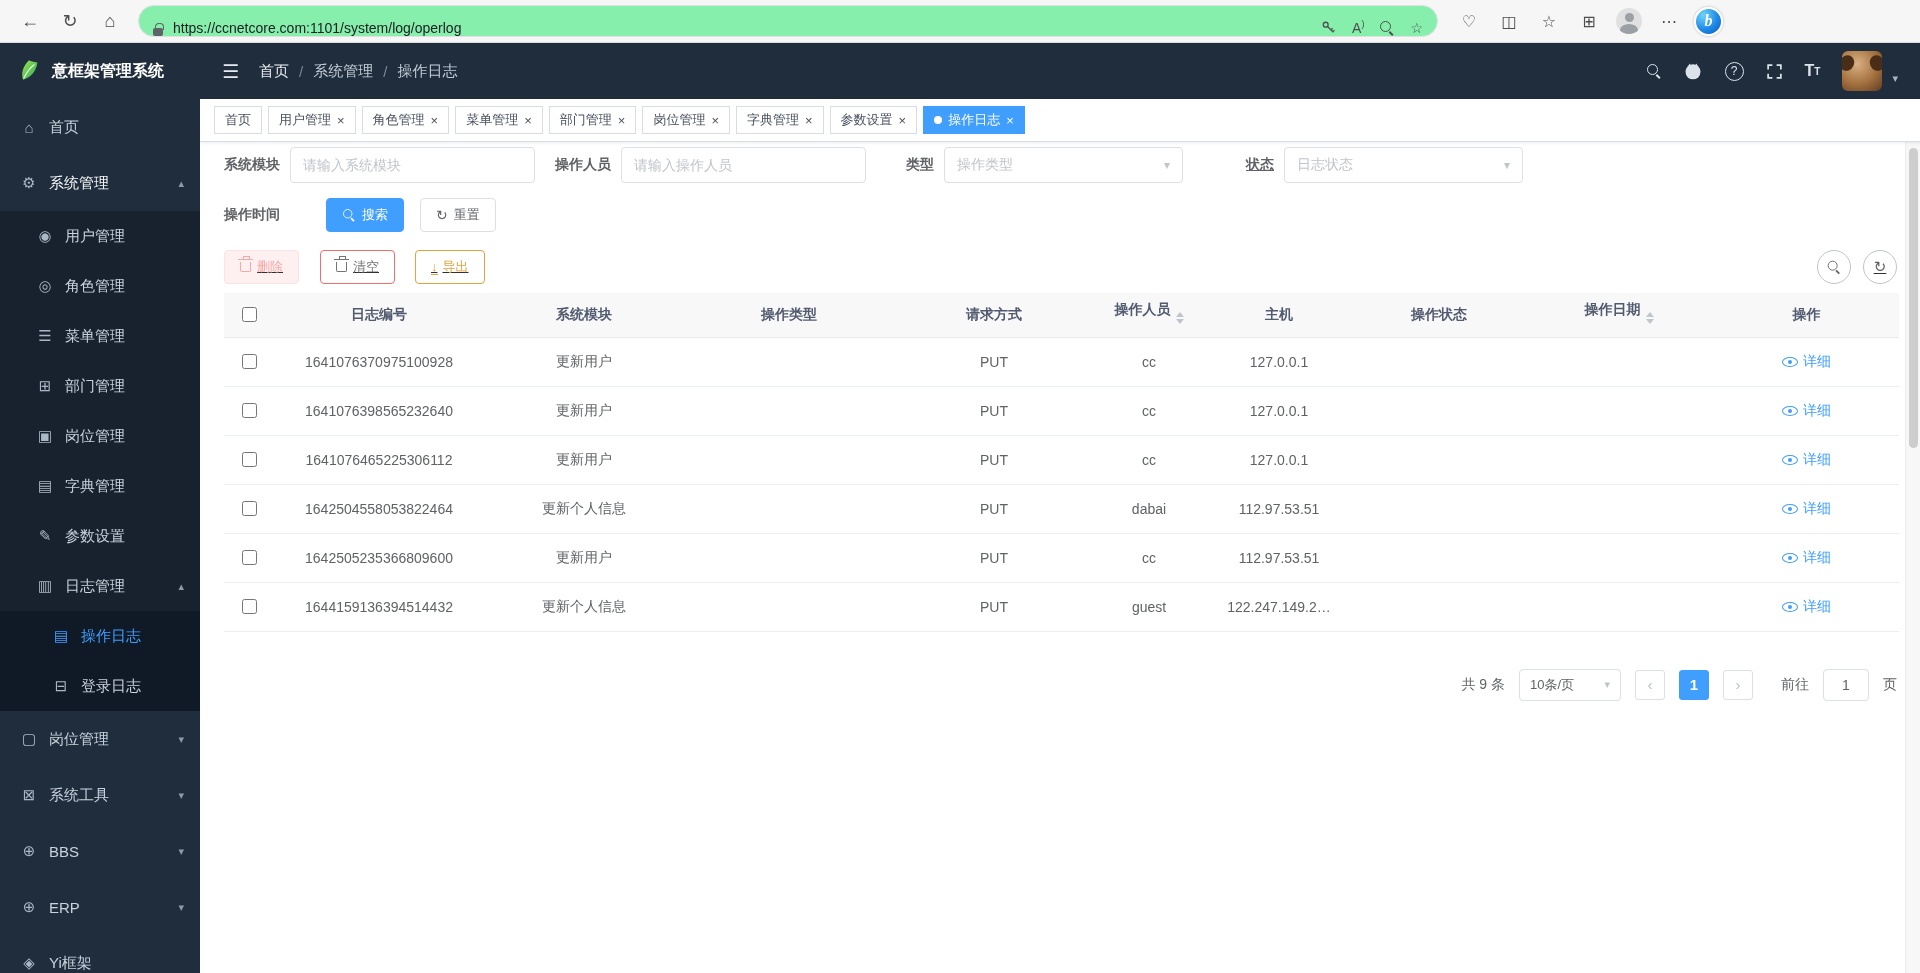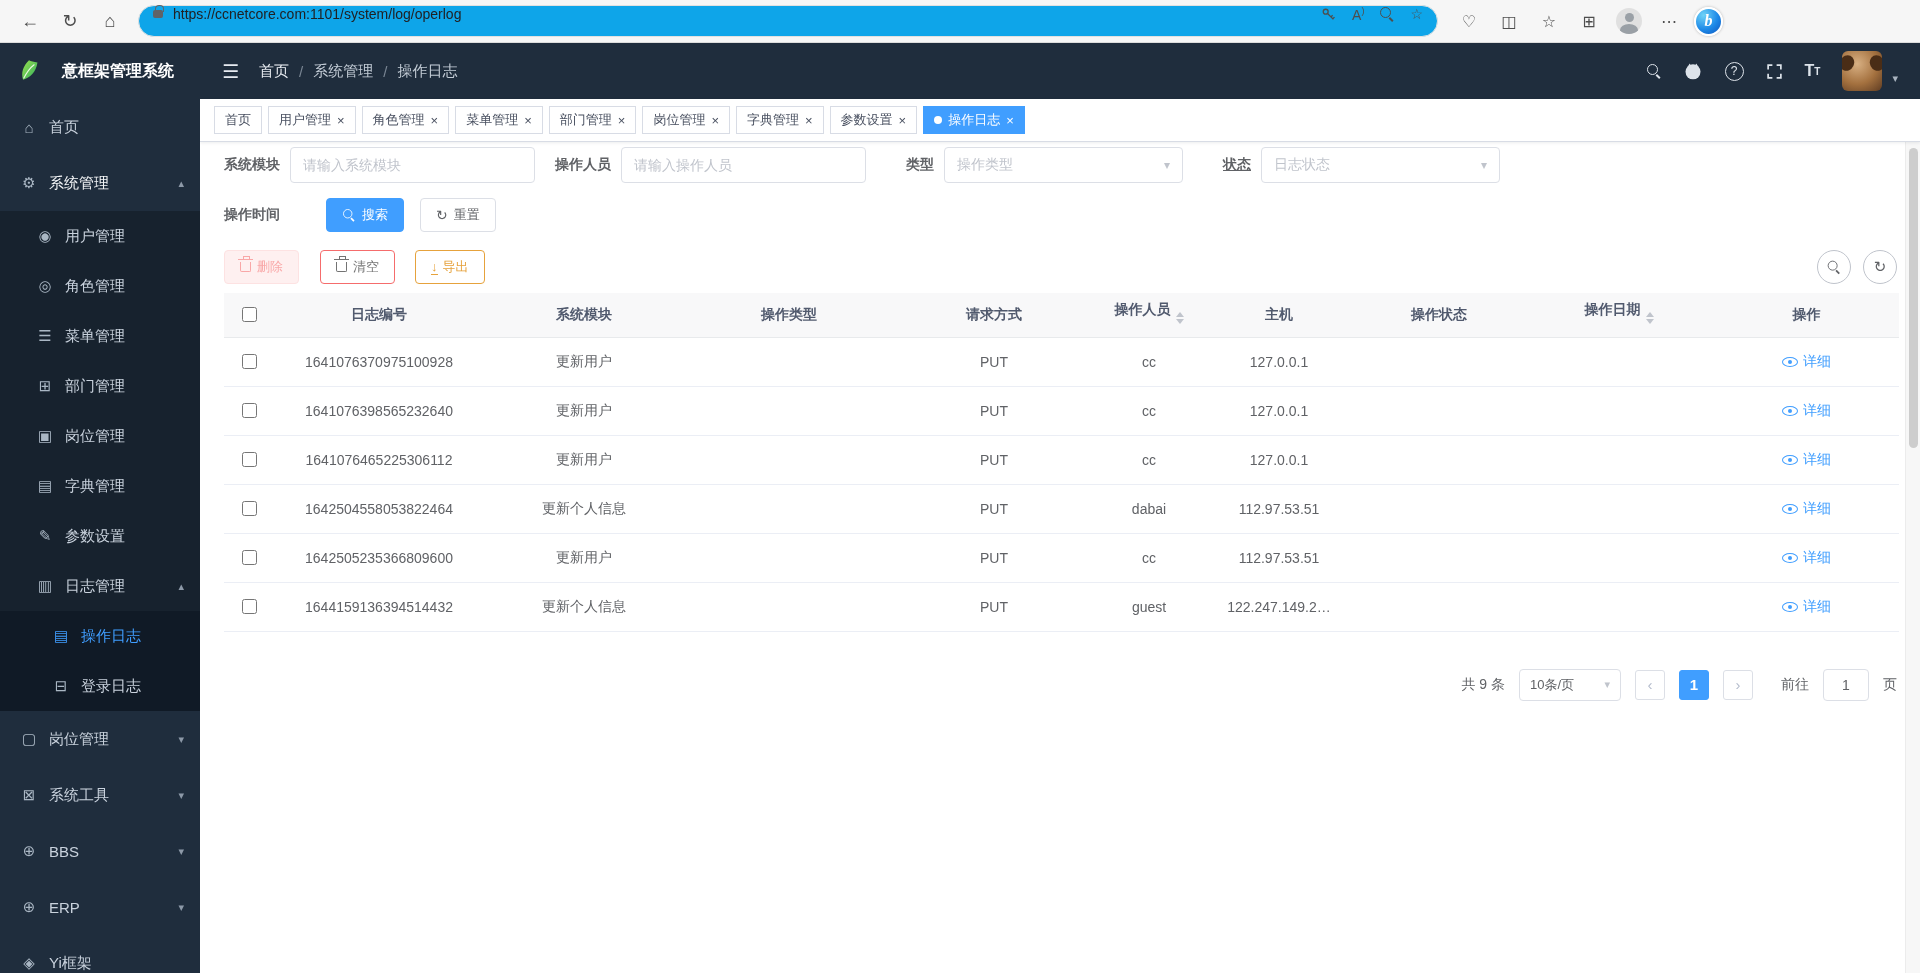--- a/index.html
+++ b/index.html
@@ -15,22 +15,22 @@
     position:absolute; top:0; left:0; right:0; height:43px;
     background:#f6f6f6; border-bottom:1px solid #dcdcdc;
     display:flex; align-items:center; padding:0 12px; gap:4px;
   }
   .nav-btn {
     width:36px; height:34px; display:flex; align-items:center; justify-content:center;
     font-size:18px; color:#4e4e4e; border-radius:6px; flex:0 0 auto; cursor:pointer;
   }
   .address-bar {
     height:32px; flex:0 0 1300px; margin-left:6px;
-    background:#0ea5e9; border:1px solid #e1e1e1; border-radius:16px;
-    display:flex; align-items:flex-start; padding:0 14px; gap:10px;
+    background:#86efac; border:1px solid #e1e1e1; border-radius:16px;
+    display:flex; align-items:flex-end; padding:0 14px; gap:10px;
   }
   .i-lock { display:inline-block; width:10px; height:8px; background:#5f6368; border-radius:2px; position:relative; margin-top:4px; flex:0 0 auto; }
   .i-lock::before { content:""; position:absolute; top:-5px; left:1.5px; width:7px; height:6px; border:1.5px solid #5f6368; border-bottom:none; border-radius:4px 4px 0 0; }
   .url-text { flex:1; font-size:14px; color:#202124; white-space:nowrap; overflow:hidden; }
   .pill-icons { display:flex; align-items:center; gap:16px; color:#4e4e4e; font-size:14px; }
   .i-mag { position:relative; display:inline-block; width:14px; height:14px; }
   .i-mag::before { content:""; position:absolute; left:0; top:0; width:9px; height:9px; border:1.6px solid currentColor; border-radius:50%; }
   .i-mag::after { content:""; position:absolute; left:10px; top:10px; width:5px; height:1.8px; background:currentColor; transform:rotate(45deg); transform-origin:0 0; }
   .i-read::after { content:")"; font-size:9px; vertical-align:super; }
   .chrome-right { display:flex; align-items:center; gap:6px; margin-left:10px; }
@@ -44,21 +44,21 @@
     border:2px solid #ffffff; box-shadow:0 0 3px rgba(0,0,0,.25);
     display:flex; align-items:center; justify-content:center;
     color:#fff; font-weight:bold; font-style:italic; font-size:16px; font-family:"Liberation Serif","DejaVu Serif",serif;
   }
 
   
   .app { position:absolute; top:43px; left:0; right:0; bottom:0; background:#fff; }
 
   
   .sidebar { position:absolute; left:0; top:0; bottom:0; width:200px; background:#1f2d3d; overflow:hidden; z-index:3; }
-  .logo-row { height:56px; display:flex; align-items:center; gap:20px; padding:0 16px;text-align:center; }
+  .logo-row { height:56px; display:flex; align-items:center; gap:10px; padding:0 16px;text-align:center; }
   .logo-text { color:#ffffff; font-size:16px; font-weight:600; white-space:nowrap; }
   .m-item { display:flex; align-items:center; gap:11px; cursor:pointer; font-size:15px; color:#c9d2dd; }
   .m-item .m-ico { width:18px; text-align:center; font-size:15px; color:#aab7c4; flex:0 0 auto; }
   .m-item .m-caret { margin-left:auto; margin-right:16px; font-size:11px; color:#8d99a8; }
   .lvl1 { height:56px; padding-left:20px; background:#1f2d3d; }
   .lvl1.open { color:#f4f6f8; }
   .lvl2 { height:50px; padding-left:36px; background:#17222e; }
   .lvl3 { height:50px; padding-left:52px; background:#101a26; }
   .m-item.active { color:#409eff; }
   .m-item.active .m-ico { color:#409eff; }
@@ -113,29 +113,29 @@
   input.f-input { width:245px; }
   input.f-input::placeholder { color:#c0c4cc; }
   .f-select { width:239px; cursor:pointer; justify-content:space-between; }
   .f-select .ph { color:#c0c4cc; }
   .f-select .sel-caret { color:#c0c4cc; font-size:12px; }
   .f-date { width:233px; gap:8px; cursor:pointer; }
   .f-date .ph { color:#c0c4cc; font-size:13px; }
   .i-cal { display:inline-block; width:14px; height:13px; border:1px solid #c0c4cc; border-radius:2px; position:relative; flex:0 0 auto; }
   .i-cal::before { content:""; position:absolute; left:0; right:0; top:3px; height:1px; background:#c0c4cc; }
   .gap-type { margin-left:40px; }
-  .gap-status { margin-left:40px;text-decoration:underline; }
+  .gap-status { margin-left:63px;text-decoration:underline; }
 
   .btn { height:34px; border-radius:4px; font-size:13px; display:inline-flex; align-items:center; justify-content:center; padding:0 15px; cursor:pointer; border:1px solid transparent; font-family:inherit; }
   .btn-search { background:#409eff; border-color:#409eff; color:#fff; margin-left:36px; gap:6px; }
   .btn-search .i-mag { transform:scale(.85); }
   .btn-reset { background:#fff; border-color:#dcdfe6; color:#606266; margin-left:16px; gap:6px; }
   .i-refresh { font-size:14px; }
 
-  .toolbar { display:flex; align-items:center; height:34px; margin-top:17px; }
+  .toolbar { display:flex; align-items:center; height:34px; margin-top:17px;text-decoration:underline; }
   .btn-delete { background:#fef0f0; border-color:#fde2e2; color:#f9a7a7; cursor:not-allowed; }
   .btn-clear { background:#ffffff; border-color:#f56c6c; color:#737373; margin-left:21px; }
   .btn-export { background:#ffffff; border-color:#e6a23c; color:#e6a23c; margin-left:20px; }
   .i-trash { position:relative; display:inline-block; width:11px; height:10px; border:1px solid currentColor; border-top:none; border-radius:0 0 2px 2px; margin-right:6px; }
   .i-trash::before { content:""; position:absolute; left:-3px; top:-3px; right:-3px; height:1px; background:currentColor; }
   .i-trash::after { content:""; position:absolute; left:2px; top:-6px; width:5px; height:2px; border:1px solid currentColor; border-bottom:none; }
   .i-down { display:inline-block; border-bottom:1.5px solid currentColor; line-height:1; padding-bottom:1px; margin-right:5px; font-size:13px; }
   .mini-btns { margin-left:auto; display:flex; gap:12px; padding-right:2px; }
   .mini-btn { width:34px; height:34px; border-radius:50%; border:1px solid #c0c4cc; background:#fff; color:#606266; display:flex; align-items:center; justify-content:center; cursor:pointer; font-size:15px; }
   .mini-btn .i-mag { transform:scale(.9); }

